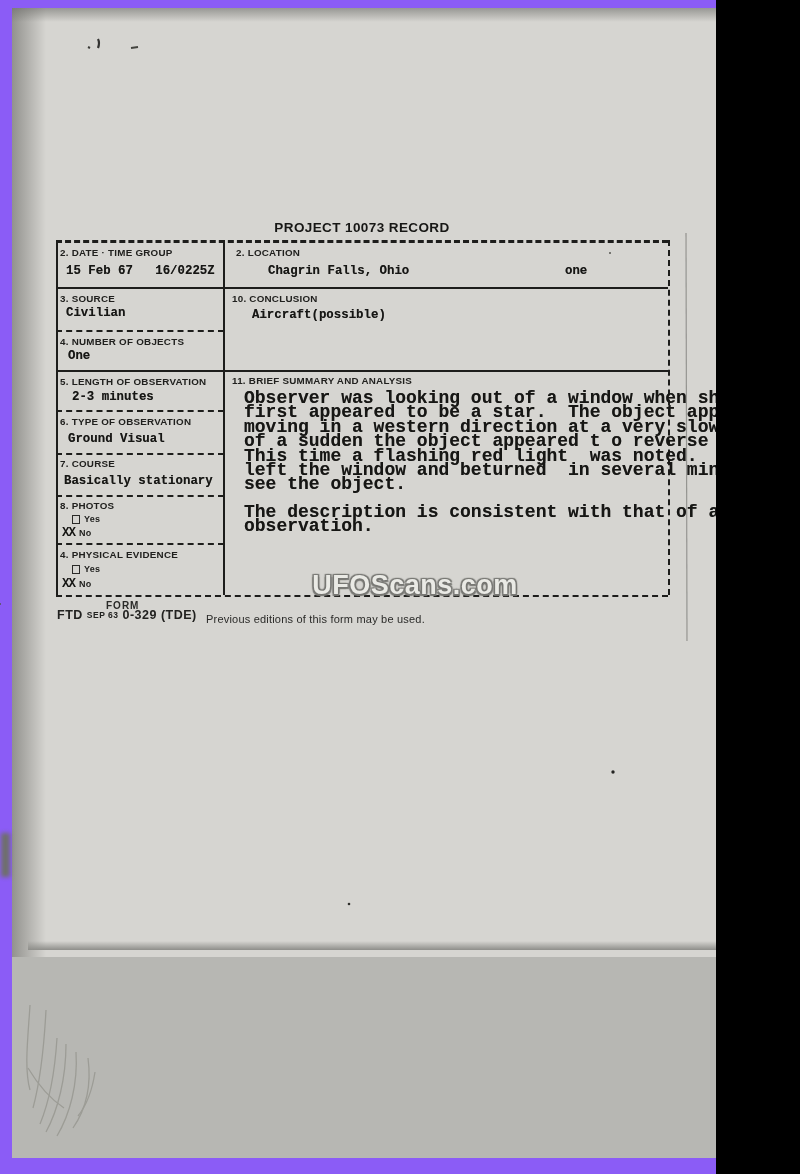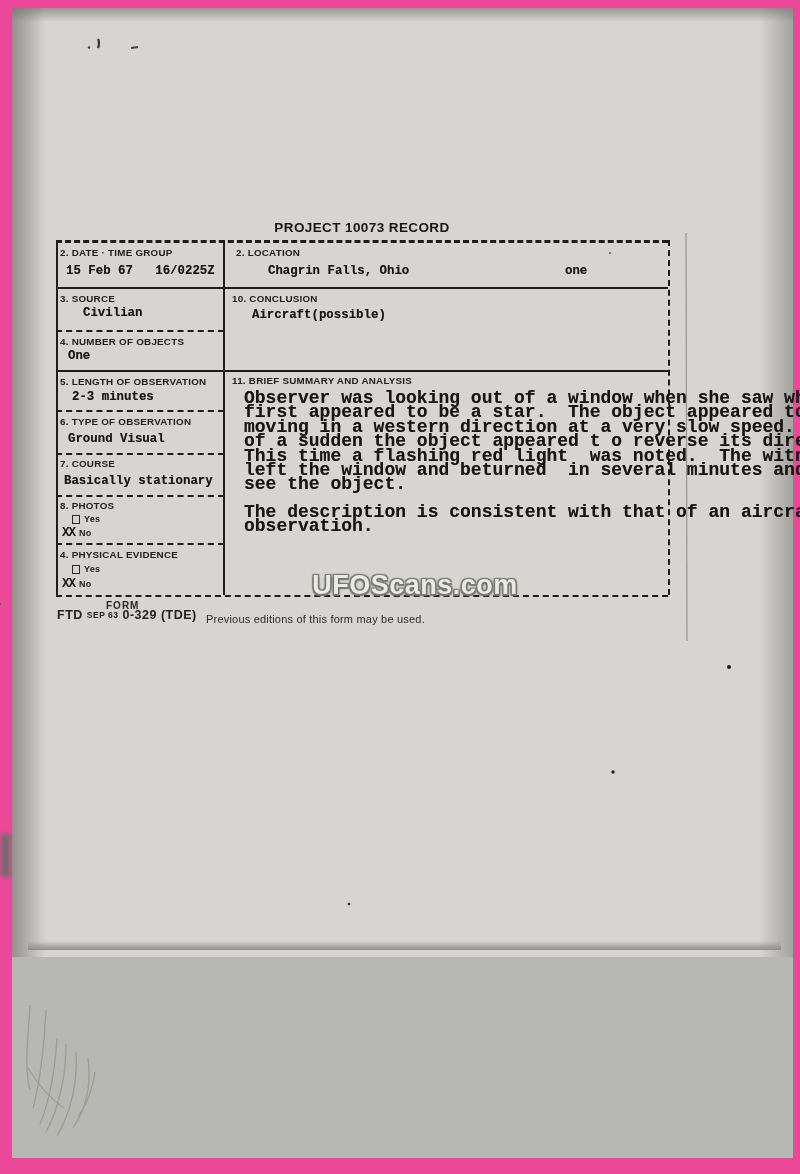--- a/index.html
+++ b/index.html
@@ -1,18 +1,18 @@
 <!DOCTYPE html>
 <html><head>
 <meta charset="utf-8">
 <style>
   html,body{margin:0;padding:0;background:#000;}
   .screen{
-    position:relative;width:800px;height:1174px;overflow:hidden;
-    background:#ec4899;
+    position:relative;width:716px;height:1174px;overflow:hidden;
+    background:#8b5cf6;
     font-family:"Liberation Sans",sans-serif;
     -webkit-font-smoothing:antialiased;
   }
   
   .backdrop{position:absolute;left:12px;top:8px;width:781px;height:1150px;background:#b7b7b3;}
   
   .paper{position:absolute;left:12px;top:8px;width:781px;height:949px;background:#d6d5d1;}
   .paper-left-shadow{position:absolute;left:0;top:0;width:34px;height:100%;
     background:linear-gradient(to right,rgba(90,90,86,.55),rgba(90,90,86,0));}
   .paper-top-shadow{position:absolute;left:0;top:0;width:100%;height:14px;
@@ -88,21 +88,21 @@
   <div class="hline dashed" style="left:56px;top:543px;width:168px;"></div>
   <div class="hline dashed" style="left:56px;top:595px;width:612px;"></div>
   <div class="vline" style="left:56px;top:240px;height:355px;"></div>
   <div class="vline" style="left:223px;top:240px;height:355px;"></div>
   <div class="vline dashed" style="left:668px;top:240px;height:355px;"></div>
 
   <div class="flabel" style="left:60px;top:247px;">2. DATE · TIME GROUP</div>
   <div class="fvalue" style="left:66px;top:264px;">15 Feb 67   16/0225Z</div>
 
   <div class="flabel" style="left:60px;top:293px;">3. SOURCE</div>
-  <div class="fvalue" style="left:66px;top:306px;margin-left:17px;">Civilian</div>
+  <div class="fvalue" style="left:66px;top:306px;">Civilian</div>
 
   <div class="flabel" style="left:60px;top:336px;">4. NUMBER OF OBJECTS</div>
   <div class="fvalue" style="left:68px;top:349px;">One</div>
 
   <div class="flabel" style="left:60px;top:376px;">5. LENGTH OF OBSERVATION</div>
   <div class="fvalue" style="left:72px;top:390px;">2-3 minutes</div>
 
   <div class="flabel" style="left:60px;top:416px;text-align:right;">6. TYPE OF OBSERVATION</div>
   <div class="fvalue" style="left:68px;top:432px;">Ground Visual</div>
 

